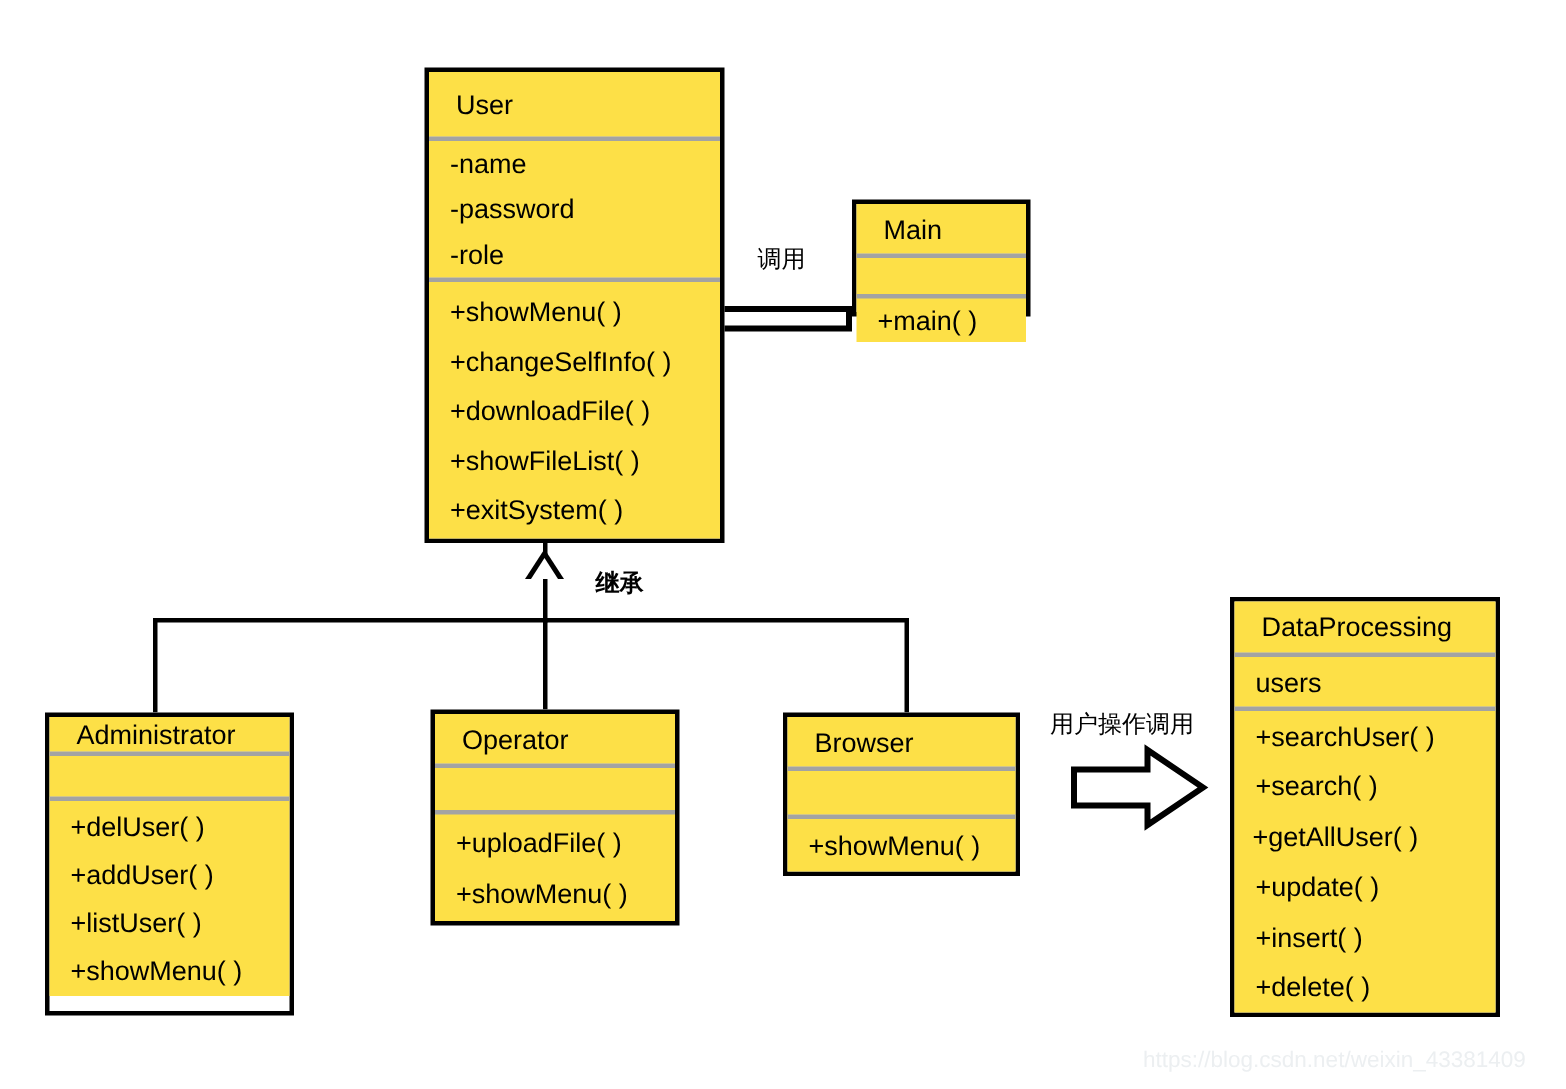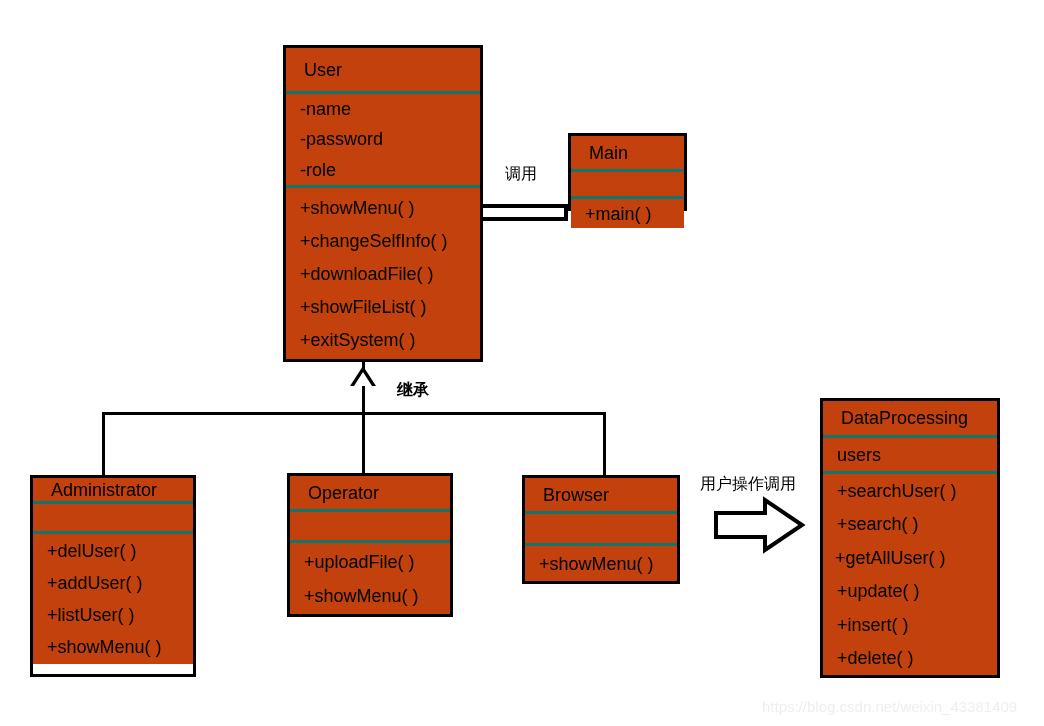--- a/index.html
+++ b/index.html
@@ -18,24 +18,24 @@
     overflow: hidden;
   }
   .uml-class {
     position: absolute;
     box-sizing: border-box;
     border: 3px solid #000000;
     background: #ffffff;
   }
   .uml-section {
     box-sizing: border-box;
-    background: #c2410c;
+    background: #fde047;
   }
   .uml-section + .uml-section {
-    border-top: 3px solid #0f766e;
+    border-top: 3px solid #a3a3a3;
   }
   .uml-title {
     text-align: left;
     font-size: 18px;
     color: #000000;
     line-height: 1;
     display: flex;
     align-items: center;
     padding-left: 18px;
   }

